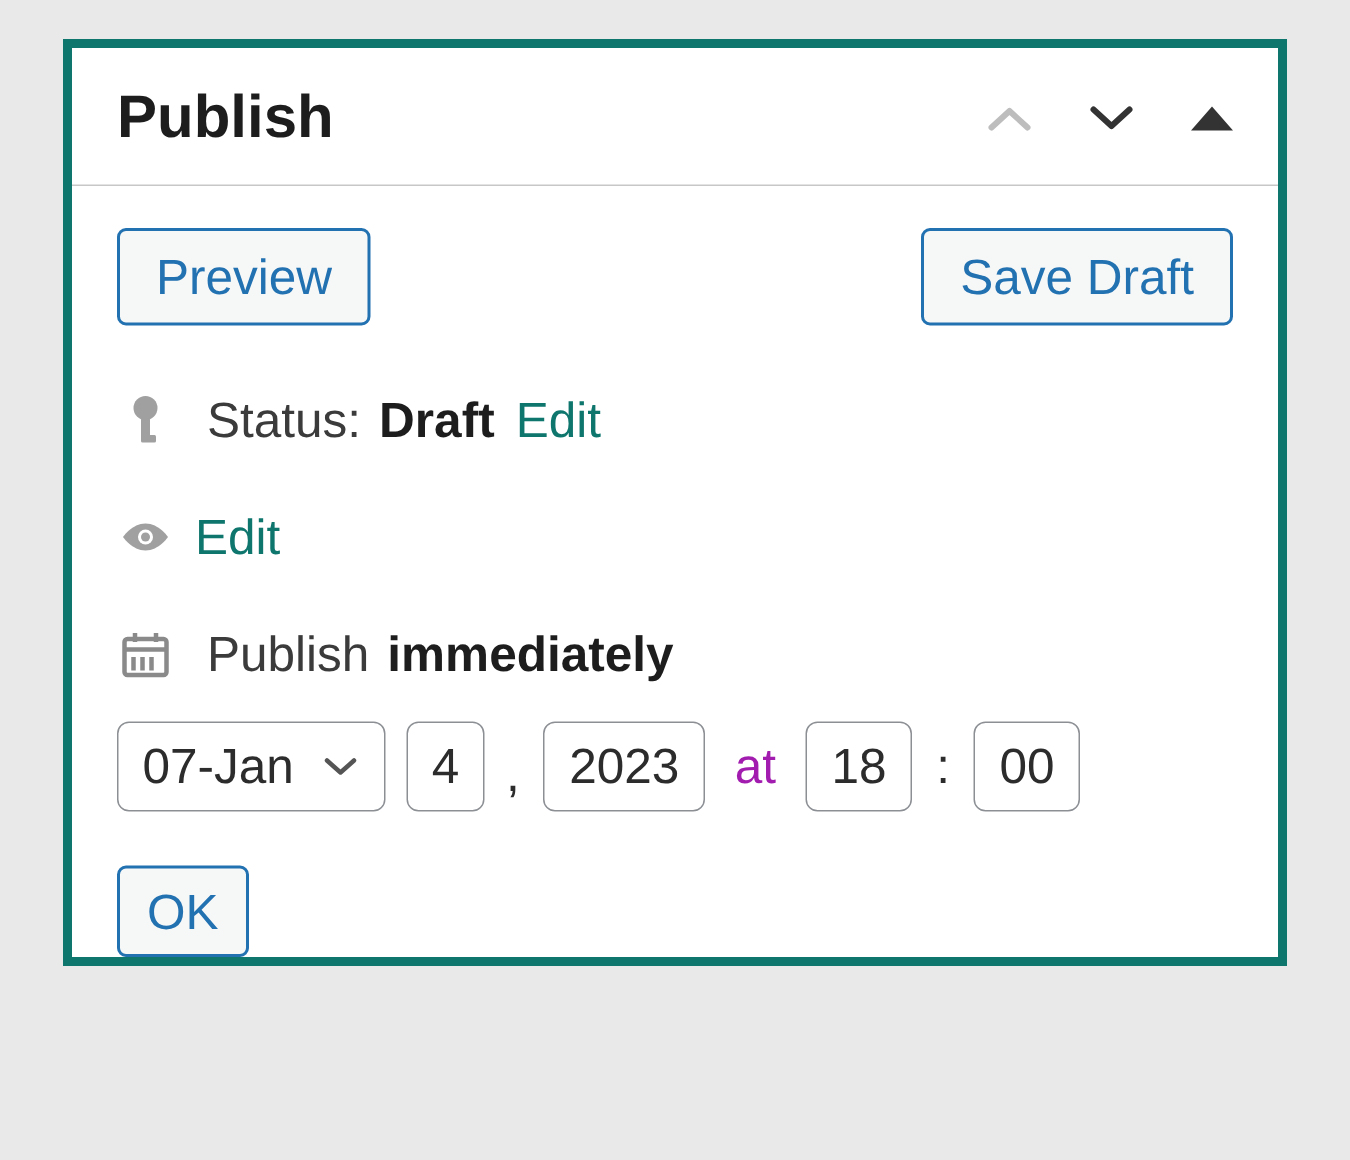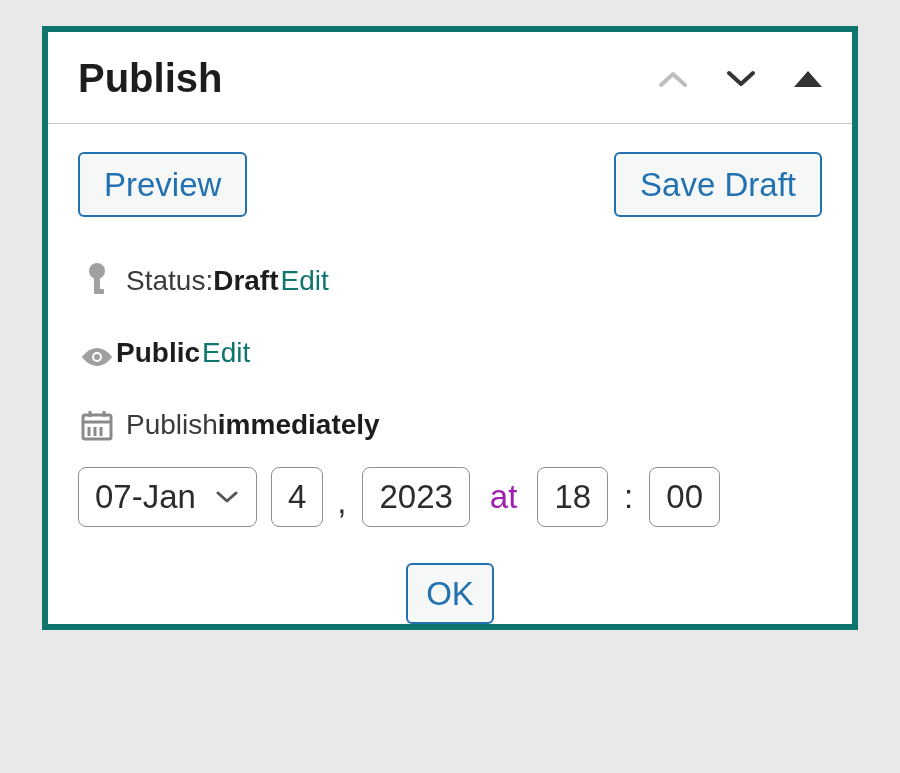--- a/index.html
+++ b/index.html
@@ -48,24 +48,24 @@
       border:2px solid #2271b1;
       color:#2271b1;
       background:#f6f7f7;
       font-size:33px;
       padding:14px 24px;
       border-radius:6px;
       cursor:pointer;
       line-height:1;
     }
     .meta-row {
-      display:flex; align-items:flex-end;
-      gap: 10px;
+      display:flex; align-items:center;
+      gap: 22px;
       margin-bottom: 40px;
-      font-size: 28px;
+      font-size: 33px;
       color:#3b3b3b;
     }
     .icon-slot { width:38px; display:flex; justify-content:center; align-items:center; color:#8a8a8a; }
     .bold { font-weight:700; color:#1d1d1d; }
     .link { color:#0f766e; cursor:pointer; }
     .date-row {
       display:flex; align-items:center; gap:14px;
       font-size:33px; color:#3b3b3b; margin-bottom: 36px;
     }
     .field {
@@ -76,21 +76,21 @@
       color:#2c2c2c;
       background:#fff;
       display:flex; align-items:center;
       cursor:text;
     }
     .select-field { cursor:pointer; gap:20px; padding-right:18px; }
     .select-caret { width:22px; height:14px; }
     .comma { font-size:33px; color:#2c2c2c; padding:0 2px 0 0; align-self:flex-end; margin-bottom:6px;}
     .at-label { font-size:33px; color:#a21caf; padding:0 6px; }
     .colon { font-size:33px; color:#2c2c2c; padding:0 2px; }
-    .confirm-row { display:flex; align-items:center; font-size:33px;justify-content:center; }
+    .confirm-row { display:flex; align-items:center; font-size:33px; }
     .btn.small { padding:12px 18px; font-size:33px; }
   </style>
 </head>
 <body>
 
 <div class="panel">
   <div class="panel-head">
     <div class="panel-title">Publish</div>
     <div class="head-controls">
       <span class="chev">
@@ -128,21 +128,20 @@
     </div>
 
     <div class="meta-row">
       <span class="icon-slot">
         <svg width="34" height="24" viewBox="0 0 34 24">
             <path d="M17 3 C8 3 2 12 2 12 s6 9 15 9 15-9 15-9 S26 3 17 3z" fill="#a0a0a0"></path>
             <circle cx="17" cy="12" r="5" fill="#fff"></circle>
             <circle cx="17" cy="12" r="3" fill="#a0a0a0"></circle>
           </svg>
       </span>
-      <span class="bold" style="margin-left:-10px">Public</span>
       <span class="link" style="margin-left:-8px">Edit</span>
     </div>
 
     <div class="meta-row" style="margin-bottom:26px;">
       <span class="icon-slot">
         <svg width="32" height="32" viewBox="0 0 32 32">
           <rect x="2" y="6" width="28" height="24" rx="2" fill="none" stroke="#8a8a8a" stroke-width="3"></rect>
           <line x1="2" y1="13" x2="30" y2="13" stroke="#8a8a8a" stroke-width="3"></line>
           <line x1="9" y1="2" x2="9" y2="8" stroke="#8a8a8a" stroke-width="3"></line>
           <line x1="23" y1="2" x2="23" y2="8" stroke="#8a8a8a" stroke-width="3"></line>

